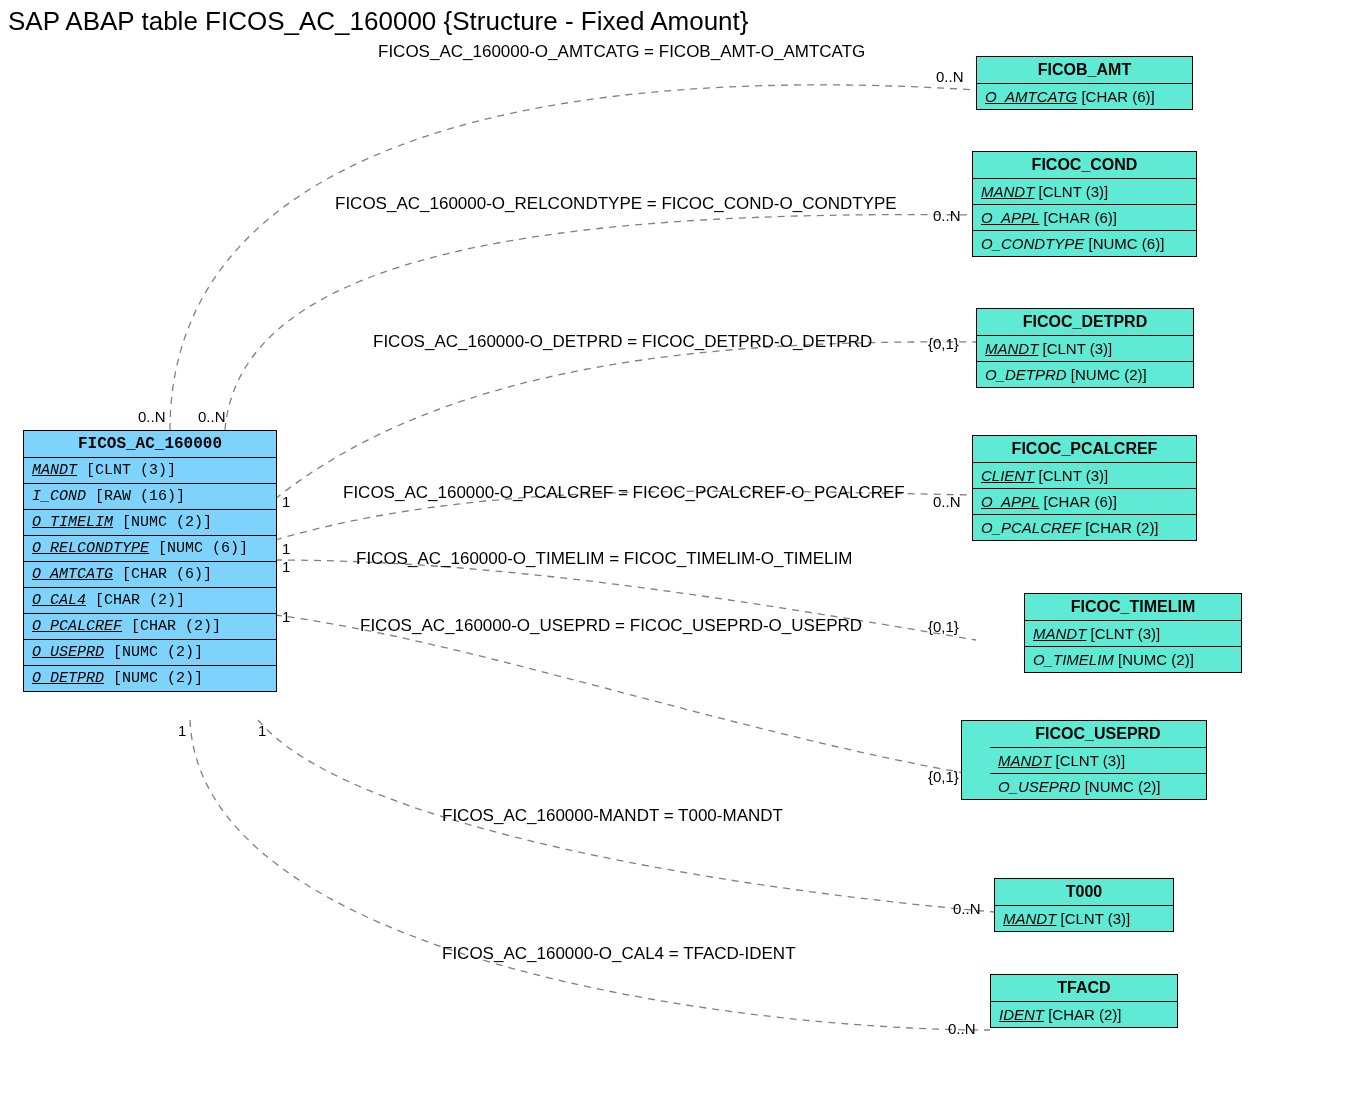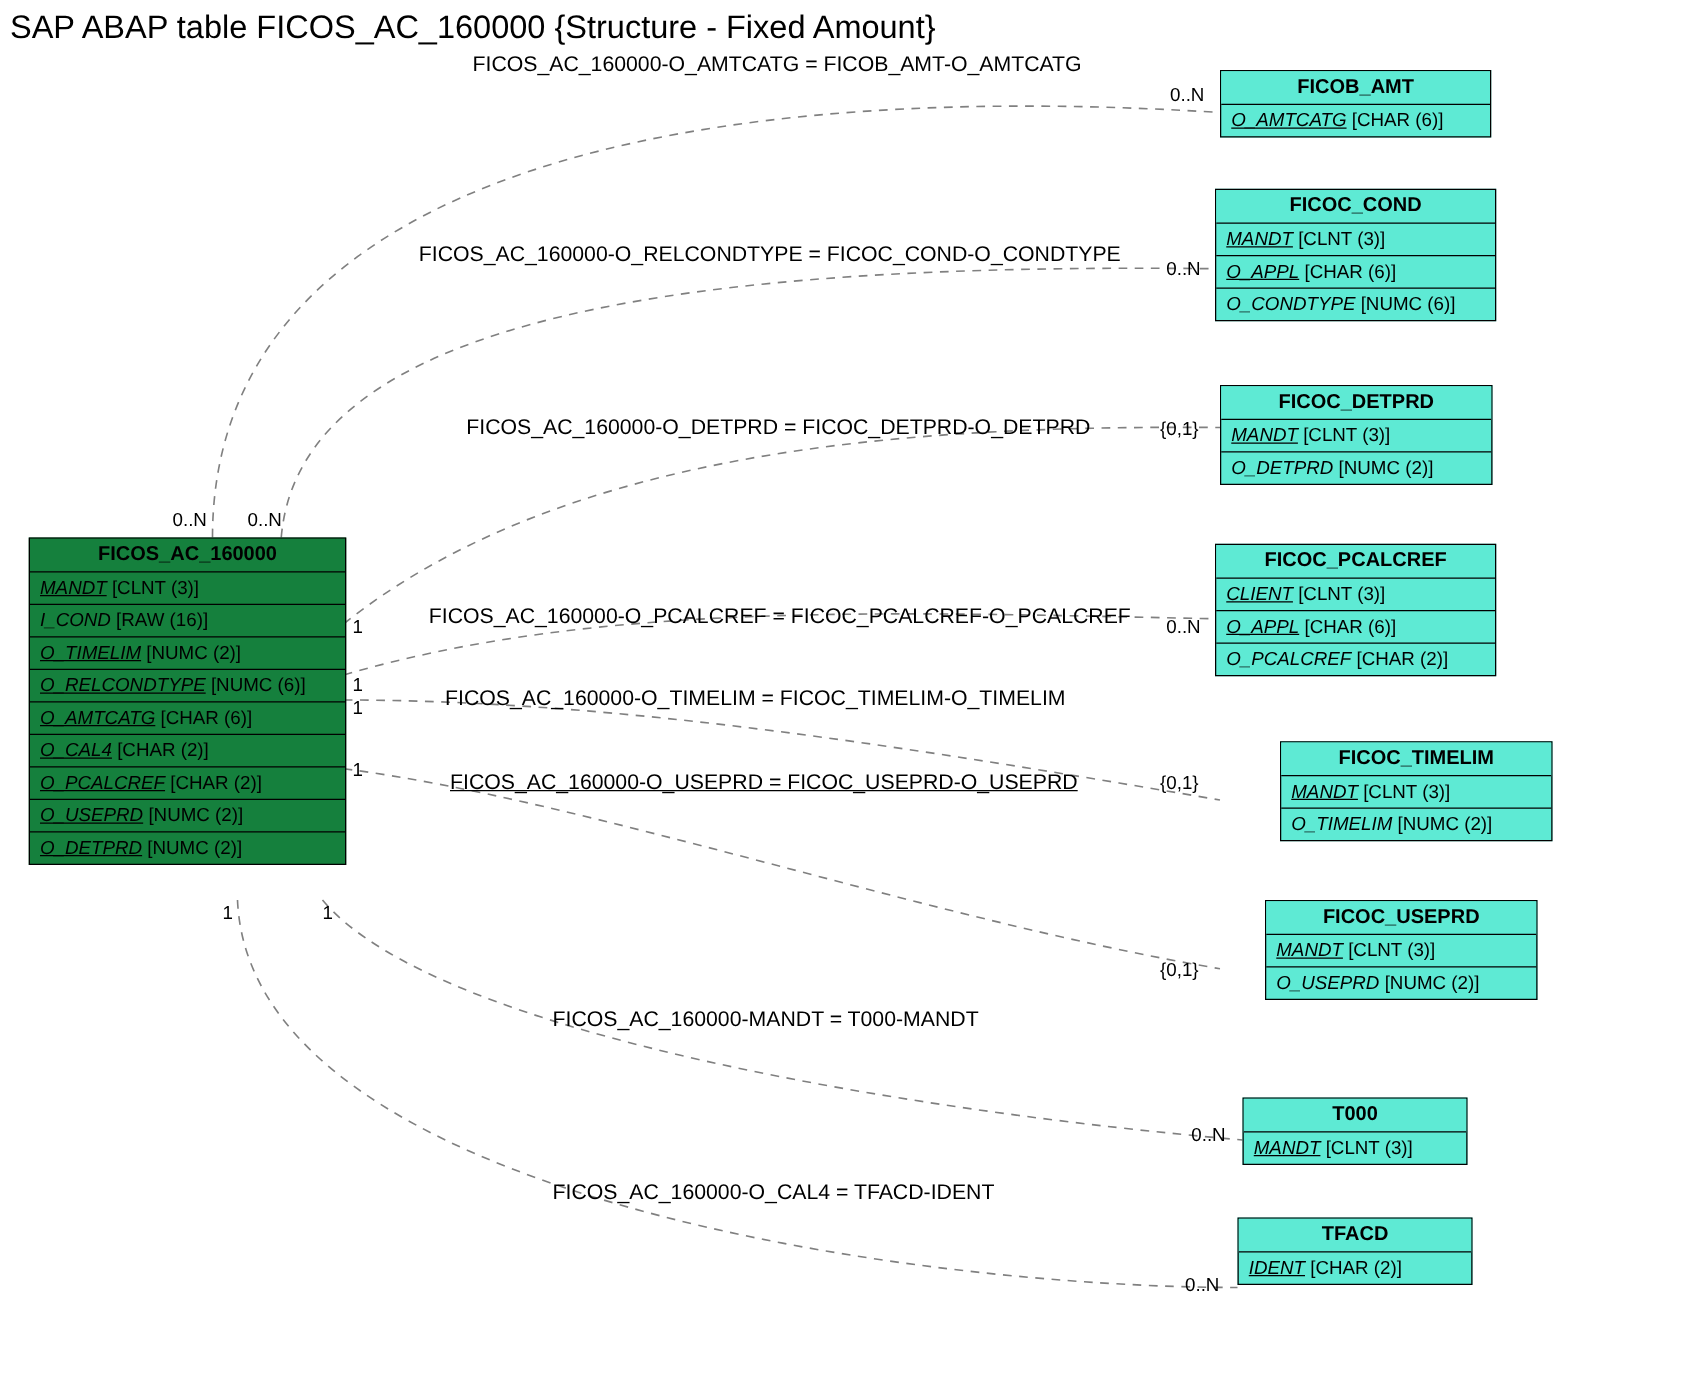--- a/index.html
+++ b/index.html
@@ -33,21 +33,21 @@
   }
   .entity .fld {
     border-bottom: 1px solid #000;
     padding: 4px 8px;
     font-size: 15px;
     white-space: nowrap;
   }
   .entity .fld:last-child { border-bottom: none; }
   .entity .fld .fname { font-style: italic; }
   .entity .fld .funder { text-decoration: underline; }
-  .main-entity { background: #15803d; }
+  .main-entity { background: #7dd3fc; font-family: Liberation Mono, monospace; }
   .ref-entity  { background: #5eead4; }
   .rel-label {
     position: absolute;
     font-size: 17px;
     color: #000;
     white-space: nowrap;
   }
   .card {
     position: absolute;
     font-size: 15px;
@@ -128,42 +128,42 @@
   <div class="fld"><span class="fname funder">O_APPL</span> <span>[CHAR (6)]</span></div>
   <div class="fld"><span class="fname">O_PCALCREF</span> <span>[CHAR (2)]</span></div>
 </div>
 
 <div class="entity ref-entity" style="left:976px; top:593px; width:216px;margin-left:48px;">
   <div class="hdr">FICOC_TIMELIM</div>
   <div class="fld"><span class="fname funder">MANDT</span> <span>[CLNT (3)]</span></div>
   <div class="fld"><span class="fname">O_TIMELIM</span> <span>[NUMC (2)]</span></div>
 </div>
 
-<div class="entity ref-entity" style="left:1012px; top:720px; width:216px;">
+<div class="entity ref-entity" style="left:961px; top:720px; width:216px;padding-left:28px;">
   <div class="hdr">FICOC_USEPRD</div>
   <div class="fld"><span class="fname funder">MANDT</span> <span>[CLNT (3)]</span></div>
   <div class="fld"><span class="fname">O_USEPRD</span> <span>[NUMC (2)]</span></div>
 </div>
 
 <div class="entity ref-entity" style="left:994px; top:878px; width:178px;">
   <div class="hdr">T000</div>
   <div class="fld"><span class="fname funder">MANDT</span> <span>[CLNT (3)]</span></div>
 </div>
 
 <div class="entity ref-entity" style="left:990px; top:974px; width:186px;">
   <div class="hdr">TFACD</div>
   <div class="fld"><span class="fname funder">IDENT</span> <span>[CHAR (2)]</span></div>
 </div>
 
 <div class="rel-label" style="left:378px; top:42px;">FICOS_AC_160000-O_AMTCATG = FICOB_AMT-O_AMTCATG</div>
 <div class="rel-label" style="left:335px; top:194px;">FICOS_AC_160000-O_RELCONDTYPE = FICOC_COND-O_CONDTYPE</div>
 <div class="rel-label" style="left:373px; top:332px;">FICOS_AC_160000-O_DETPRD = FICOC_DETPRD-O_DETPRD</div>
 <div class="rel-label" style="left:331px; top:483px;margin-left:12px;">FICOS_AC_160000-O_PCALCREF = FICOC_PCALCREF-O_PCALCREF</div>
 <div class="rel-label" style="left:356px; top:549px;">FICOS_AC_160000-O_TIMELIM = FICOC_TIMELIM-O_TIMELIM</div>
-<div class="rel-label" style="left:360px; top:616px;text-decoration:underline;">FICOS_AC_160000-O_USEPRD = FICOC_USEPRD-O_USEPRD</div>
+<div class="rel-label" style="left:360px; top:616px;">FICOS_AC_160000-O_USEPRD = FICOC_USEPRD-O_USEPRD</div>
 <div class="rel-label" style="left:442px; top:806px;">FICOS_AC_160000-MANDT = T000-MANDT</div>
 <div class="rel-label" style="left:442px; top:944px;">FICOS_AC_160000-O_CAL4 = TFACD-IDENT</div>
 
 <div class="card" style="left:138px; top:408px;">0..N</div>
 <div class="card" style="left:198px; top:408px;">0..N</div>
 <div class="card" style="left:282px; top:493px;">1</div>
 <div class="card" style="left:282px; top:540px;">1</div>
 <div class="card" style="left:282px; top:558px;">1</div>
 <div class="card" style="left:282px; top:608px;">1</div>
 <div class="card" style="left:178px; top:722px;">1</div>

